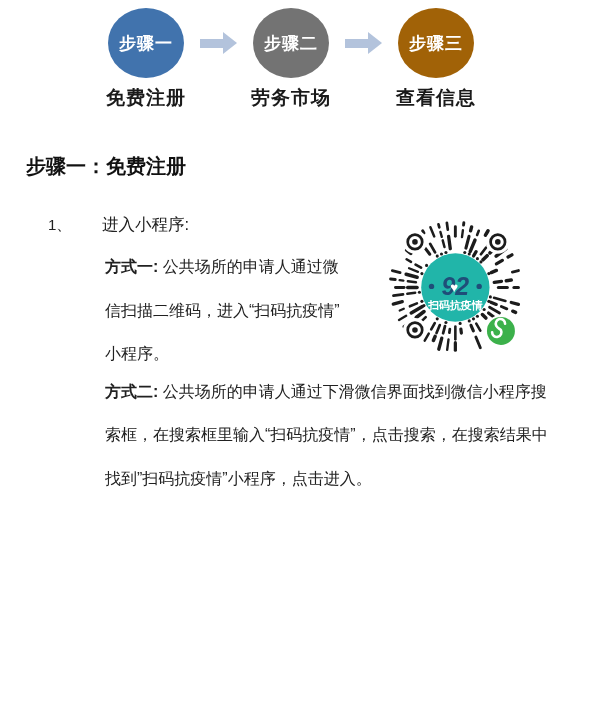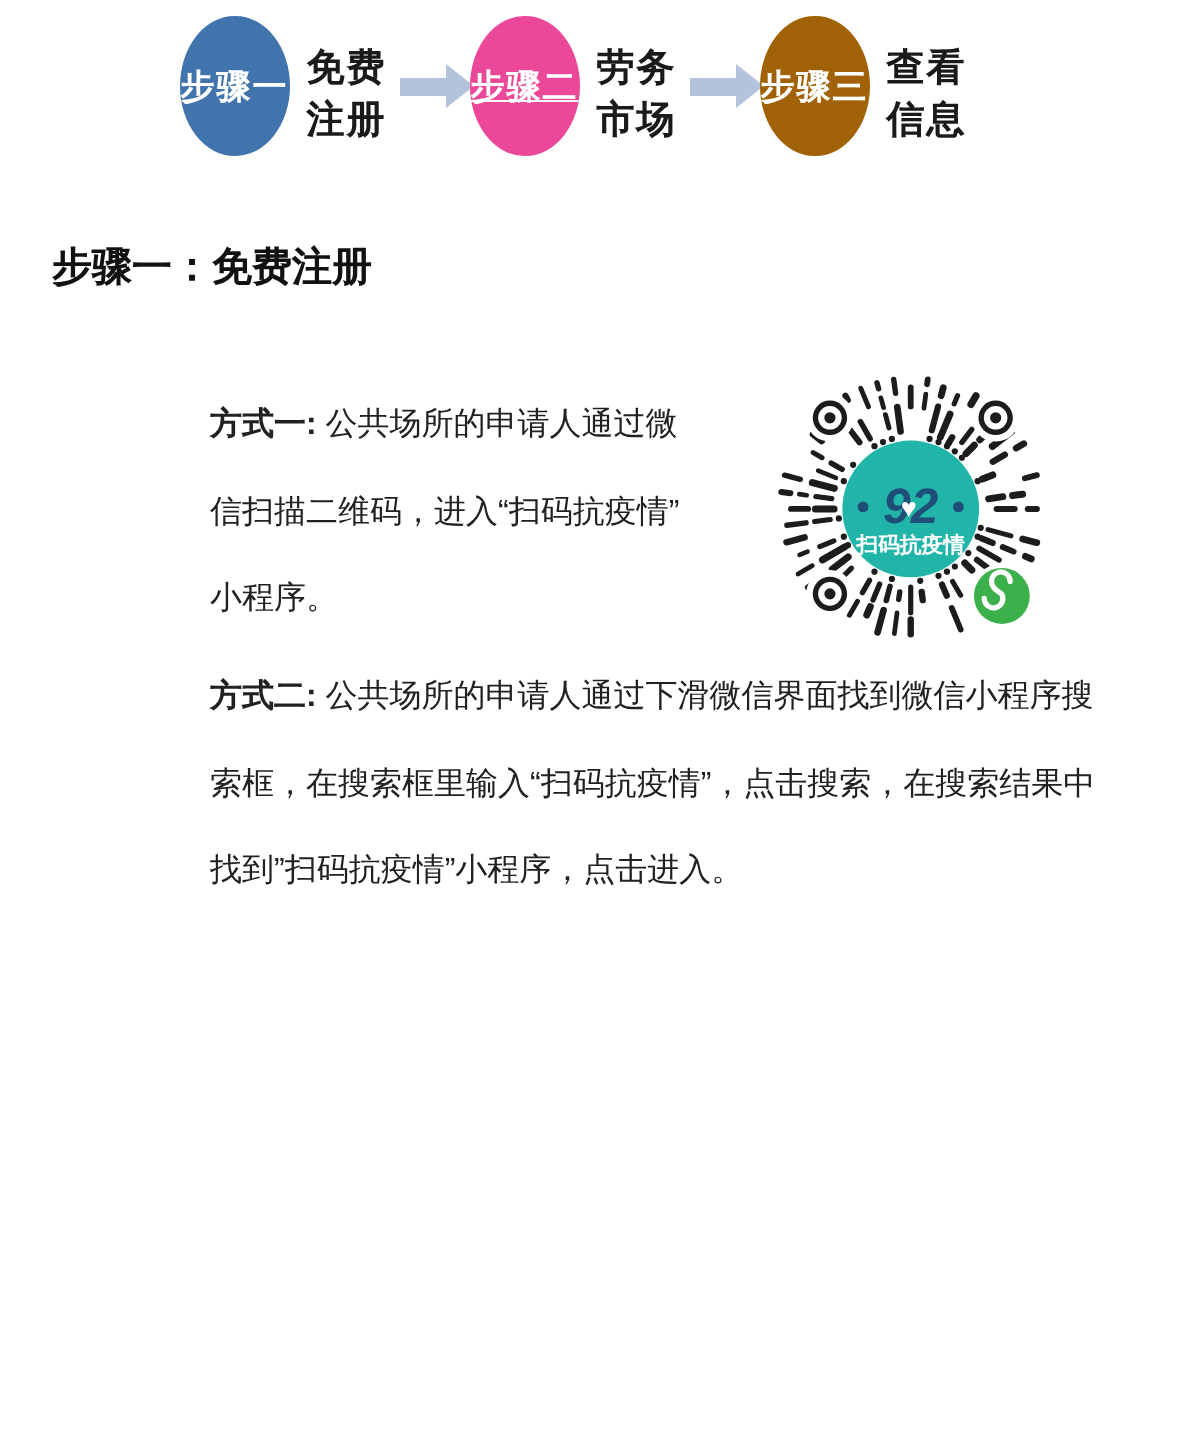--- a/index.html
+++ b/index.html
@@ -30,21 +30,21 @@
     white-space: pre-line;
     letter-spacing: 0.2px;
   }
 
   .steps {
     display: flex;
     align-items: flex-start;
     margin-top: 8px;
     padding-left: 90px;
   }
-  .step { width: 112px; display: flex; flex-direction: row; align-items: center; text-align: center; }
+  .step { width: 112px; display: flex; flex-direction: column; align-items: center; text-align: center; }
   .step-circle {
     width: 76px; height: 70px;
     border-radius: 50%;
     color: #fff;
     font-size: 17px; font-weight: 700; letter-spacing: 1px;
     display: flex; align-items: center; justify-content: center;
   }
   .step-caption { margin-top: 7px; font-size: 19px; letter-spacing: 1px; color: #1a1a1a; font-weight: bold; }
   .arrow {
     margin: 24px -2px 0;
@@ -90,37 +90,40 @@
   <div class="steps">
     <div class="step">
       <div class="step-circle" style="background-color: rgb(65, 115, 173);">步骤一</div>
       <div class="step-caption">免费注册</div>
     </div>
     <div class="arrow">
       <span class="shaft" style="background-color: rgb(179, 195, 220);"></span>
       <span class="head" style="border-left-color: rgb(179, 195, 220);"></span>
     </div>
     <div class="step">
-      <div class="step-circle" style="background-color: #ec4899; text-decoration: underline;">步骤二</div>
+      <div class="step-circle" style="background-color: #737373;">步骤二</div>
       <div class="step-caption">劳务市场</div>
     </div>
     <div class="arrow">
       <span class="shaft" style="background-color: rgb(179, 195, 220);"></span>
       <span class="head" style="border-left-color: rgb(179, 195, 220);"></span>
     </div>
     <div class="step">
       <div class="step-circle" style="background-color: #a16207;">步骤三</div>
       <div class="step-caption">查看信息</div>
     </div>
   </div>
 
   <h2 class="heading">步骤一：免费注册</h2>
 
   <div class="content-row">
     <div class="left-col">
+      <div class="list-line">
+        <span class="list-num">1、</span><span class="list-label">进入小程序:</span>
+      </div>
       <p class="method method1"><strong>方式一:</strong><span> 公共场所的申请人通过微
 信扫描二维码，进入“扫码抗疫情”
 小程序。</span></p>
     </div>
 
     <div class="right-col">
       <svg class="qr-svg" width="145" height="145" viewBox="0 0 140 140">
         <g id="qr-burst">
             <line x1="107.5" y1="69.0" x2="116.2" y2="69.0" stroke="#1c1c1c" stroke-width="2.9" stroke-linecap="round"></line>
             <line x1="122.5" y1="69.0" x2="126.9" y2="69.0" stroke="#1c1c1c" stroke-width="2.9" stroke-linecap="round"></line>

